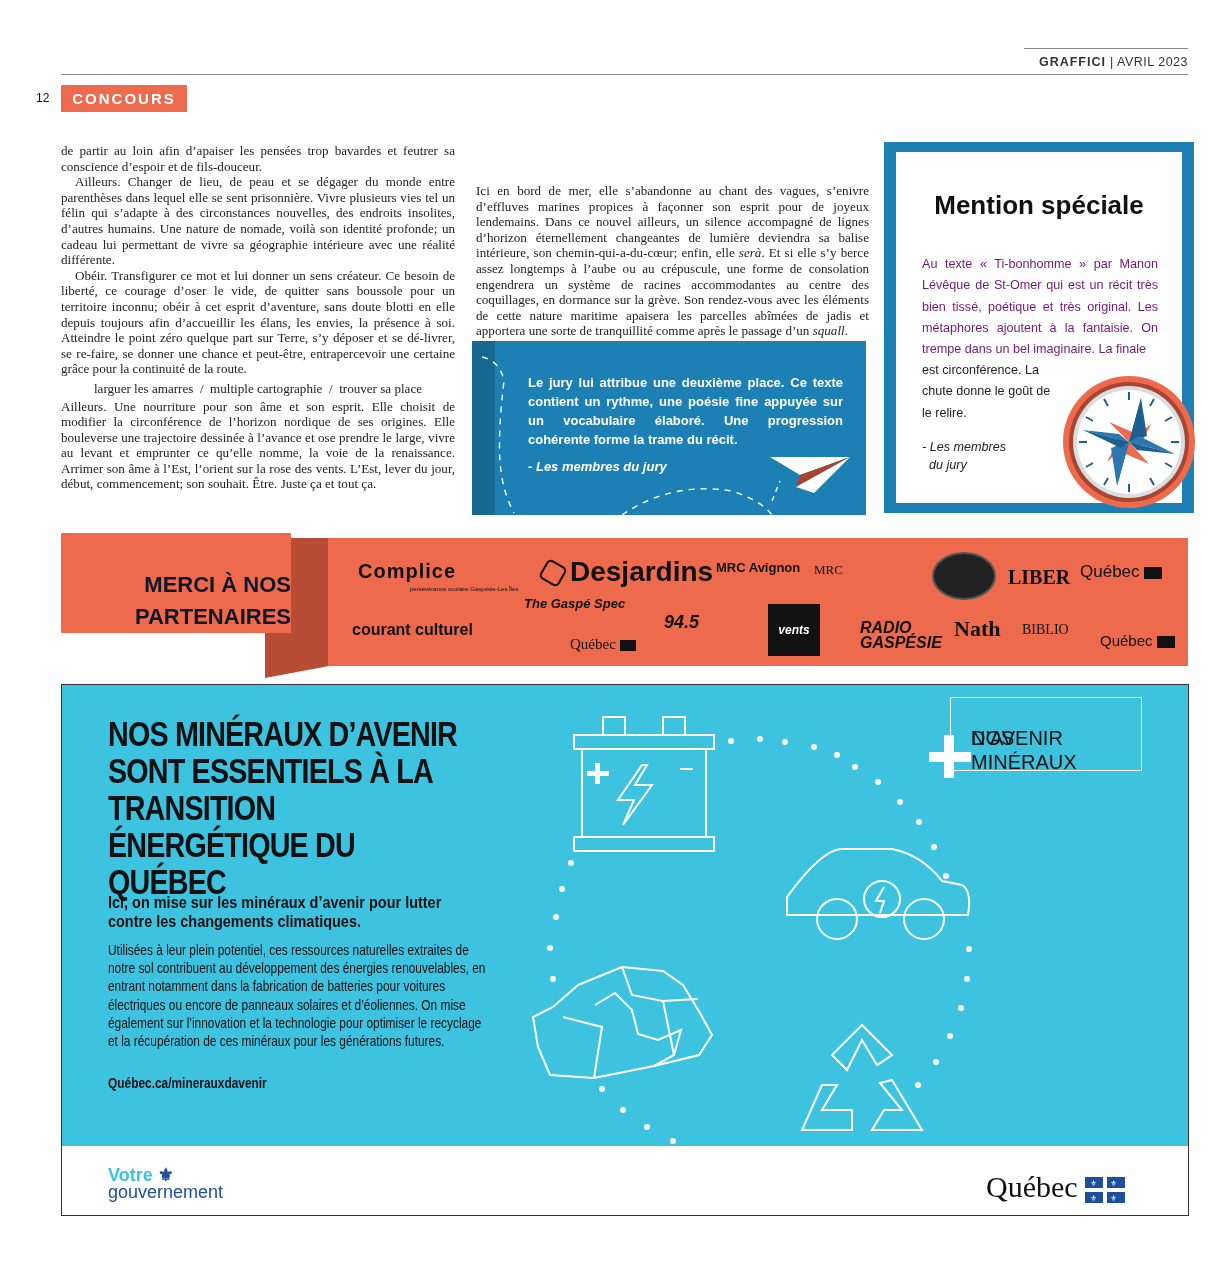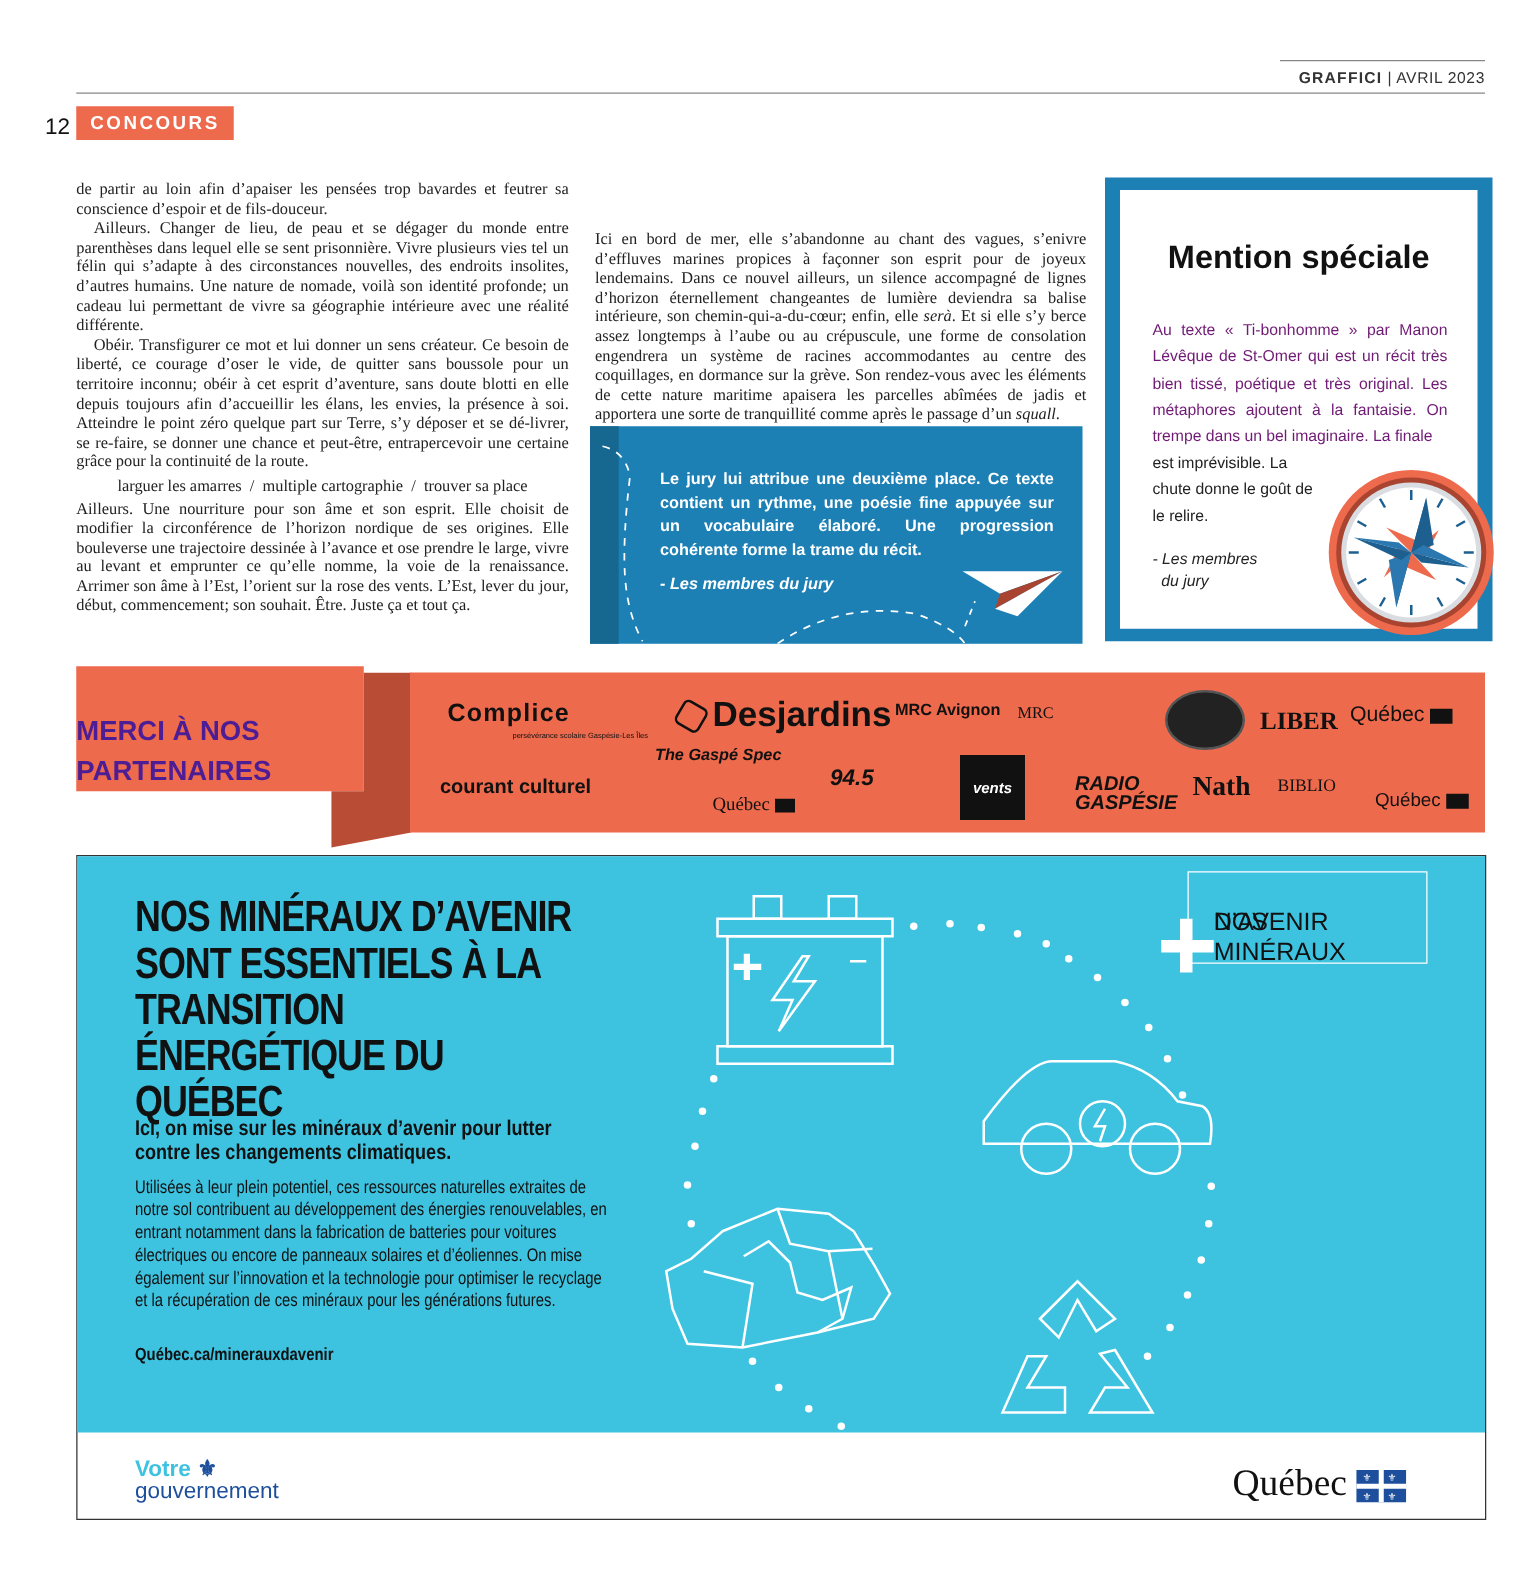--- a/index.html
+++ b/index.html
@@ -3,21 +3,21 @@
 <meta charset="utf-8">
 <style>
   html,body{margin:0;padding:0;background:#fff;}
   body{width:1228px;height:1269px;position:relative;overflow:hidden;font-family:"Liberation Sans",sans-serif;color:#1a1a1a;}
   .abs{position:absolute;}
   
   .topline{left:1024px;top:48px;width:164px;height:1px;background:#888;}
   .mastline{left:61px;top:74px;width:1127px;height:1px;background:#888;}
   .masthead{right:40px;top:55px;font-size:12.5px;letter-spacing:0.5px;color:#333;}
   .masthead b{font-weight:bold;letter-spacing:1px;}
-  .pagenum{left:36px;top:91px;font-size:18px;color:#111;}
+  .pagenum{left:36px;top:91px;font-size:12px;color:#111;}
   .section{left:61px;top:85px;width:126px;height:27px;background:#ee6a4d;color:#fff;font-weight:bold;font-size:15px;letter-spacing:2px;line-height:27px;text-align:center;}
   
   .col{font-family:"Liberation Serif",serif;font-size:13.1px;line-height:15.6px;text-align:justify;color:#222;}
   .col p{margin:0;}
   .col p.ind{text-indent:14px;}
   .col .kw{text-align:center;margin:4px 0 2px 0;}
   .col1{left:61px;top:143px;width:394px;}
   .col2{left:476px;top:143px;width:393px;margin-top:40px;}
   
   .jury{left:472px;top:341px;width:394px;height:174px;background:#1d80b5;}
@@ -27,21 +27,21 @@
   
   .mention{left:884px;top:142px;width:310px;height:371px;background:#1d80b5;}
   .mention .inner{position:absolute;left:12px;top:10px;width:286px;height:351px;background:#fff;}
   .mention h2{position:absolute;left:0;top:38px;width:286px;margin:0;text-align:center;font-size:26px;font-weight:bold;color:#111;}
   .mention .txt{position:absolute;left:26px;top:102px;width:236px;font-size:12.6px;line-height:21.3px;text-align:justify;color:#701a75;}
   .mention .txt2{position:absolute;left:26px;top:208px;width:130px;font-size:12.6px;line-height:21.3px;color:#222;}
   .mention .sig{position:absolute;left:26px;top:286px;font-size:12.6px;line-height:18px;font-style:italic;color:#222;}
   .compass{position:absolute;left:163px;top:220px;}
   
   .ptab{left:61px;top:533px;width:230px;height:100px;background:#ee6a4d;}
-  .ptab span{display:block;padding-top:36px;text-align:left;color:#4c1d95;font-weight:bold;font-size:22px;line-height:32px;}
+  .ptab span{display:block;padding-top:36px;text-align:right;color:#0f172a;font-weight:bold;font-size:22px;line-height:32px;}
   .pfold{left:265px;top:538px;}
   .pband{left:328px;top:538px;width:860px;height:128px;background:#ee6a4d;}
   .logo{position:absolute;color:#111;font-weight:bold;white-space:nowrap;}
   
   .ad{left:61px;top:684px;width:1126px;height:530px;border:1px solid #333;background:#fff;}
   .ad .blue{position:absolute;left:0;top:0;width:1126px;height:461px;background:#3dc3e0;}
   .ad h1{position:absolute;left:46px;top:30px;margin:0;font-family:"Liberation Sans",sans-serif;font-weight:bold;font-size:35px;line-height:37px;color:#111;letter-spacing:-1px;transform:scaleX(0.82);transform-origin:left top;width:440px;}
   .ad .sub{position:absolute;left:46px;top:208px;width:420px;font-weight:bold;font-size:17px;line-height:19px;color:#111;transform:scaleX(0.85);transform-origin:left top;}
   .ad .body{position:absolute;left:46px;top:256px;width:470px;font-size:14.5px;line-height:18.2px;color:#111;transform:scaleX(0.82);transform-origin:left top;}
   .ad .link{position:absolute;left:46px;top:390px;font-weight:bold;font-size:14px;color:#111;transform:scaleX(0.85);transform-origin:left top;}
@@ -87,21 +87,21 @@
     <polygon points="0,4 80,4 30,22" fill="#fff"></polygon>
     <polygon points="30,22 80,4 26,34" fill="#a84430"></polygon>
     <polygon points="26,34 80,4 44,40" fill="#fff"></polygon>
   </svg>
 </div>
 
 <div class="abs mention">
   <div class="inner">
     <h2>Mention spéciale</h2>
     <div class="txt">Au texte « Ti-bonhomme » par Manon Lévêque de St-Omer qui est un récit très bien tissé, poétique et très original. Les métaphores ajoutent à la fantaisie. On trempe dans un bel imaginaire. La finale</div>
-    <div class="txt2">est imprévisible. La chute donne le goût de le relire.</div>
+    <div class="txt2">est circonférence. La chute donne le goût de le relire.</div>
     <div class="sig"><span>- Les membres</span><br>&nbsp;&nbsp;<span>du jury</span></div>
     <svg class="compass" width="140" height="140" viewBox="0 0 140 140">
       <circle cx="70" cy="70" r="66" fill="#ee6a4d"></circle>
       <circle cx="70" cy="70" r="60" fill="#a84430"></circle>
       <circle cx="70" cy="70" r="56" fill="#d9dde1"></circle>
       <circle cx="70" cy="70" r="52" fill="#fff"></circle>
       <g stroke="#1d5f8f" stroke-width="2">
         <line x1="70" y1="20" x2="70" y2="28"></line>
           <line x1="70" y1="112" x2="70" y2="120"></line>
         <line x1="20" y1="70" x2="28" y2="70"></line>

